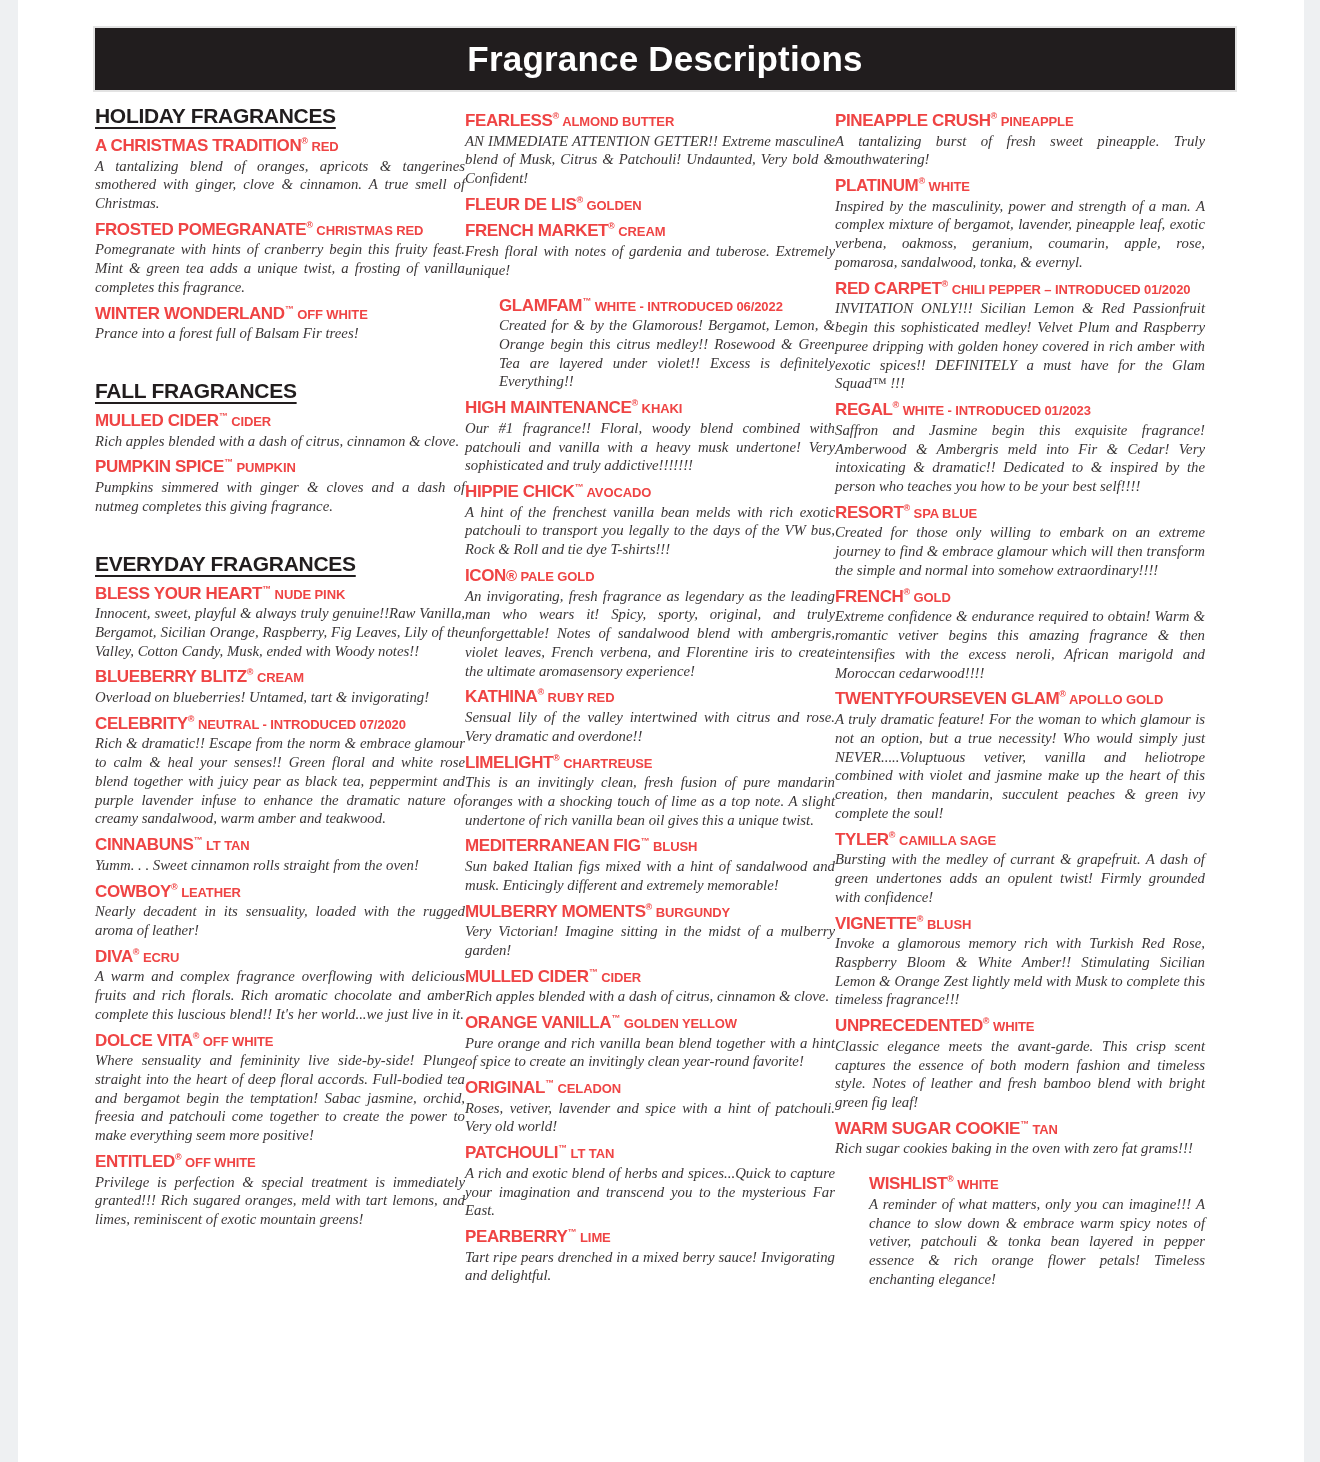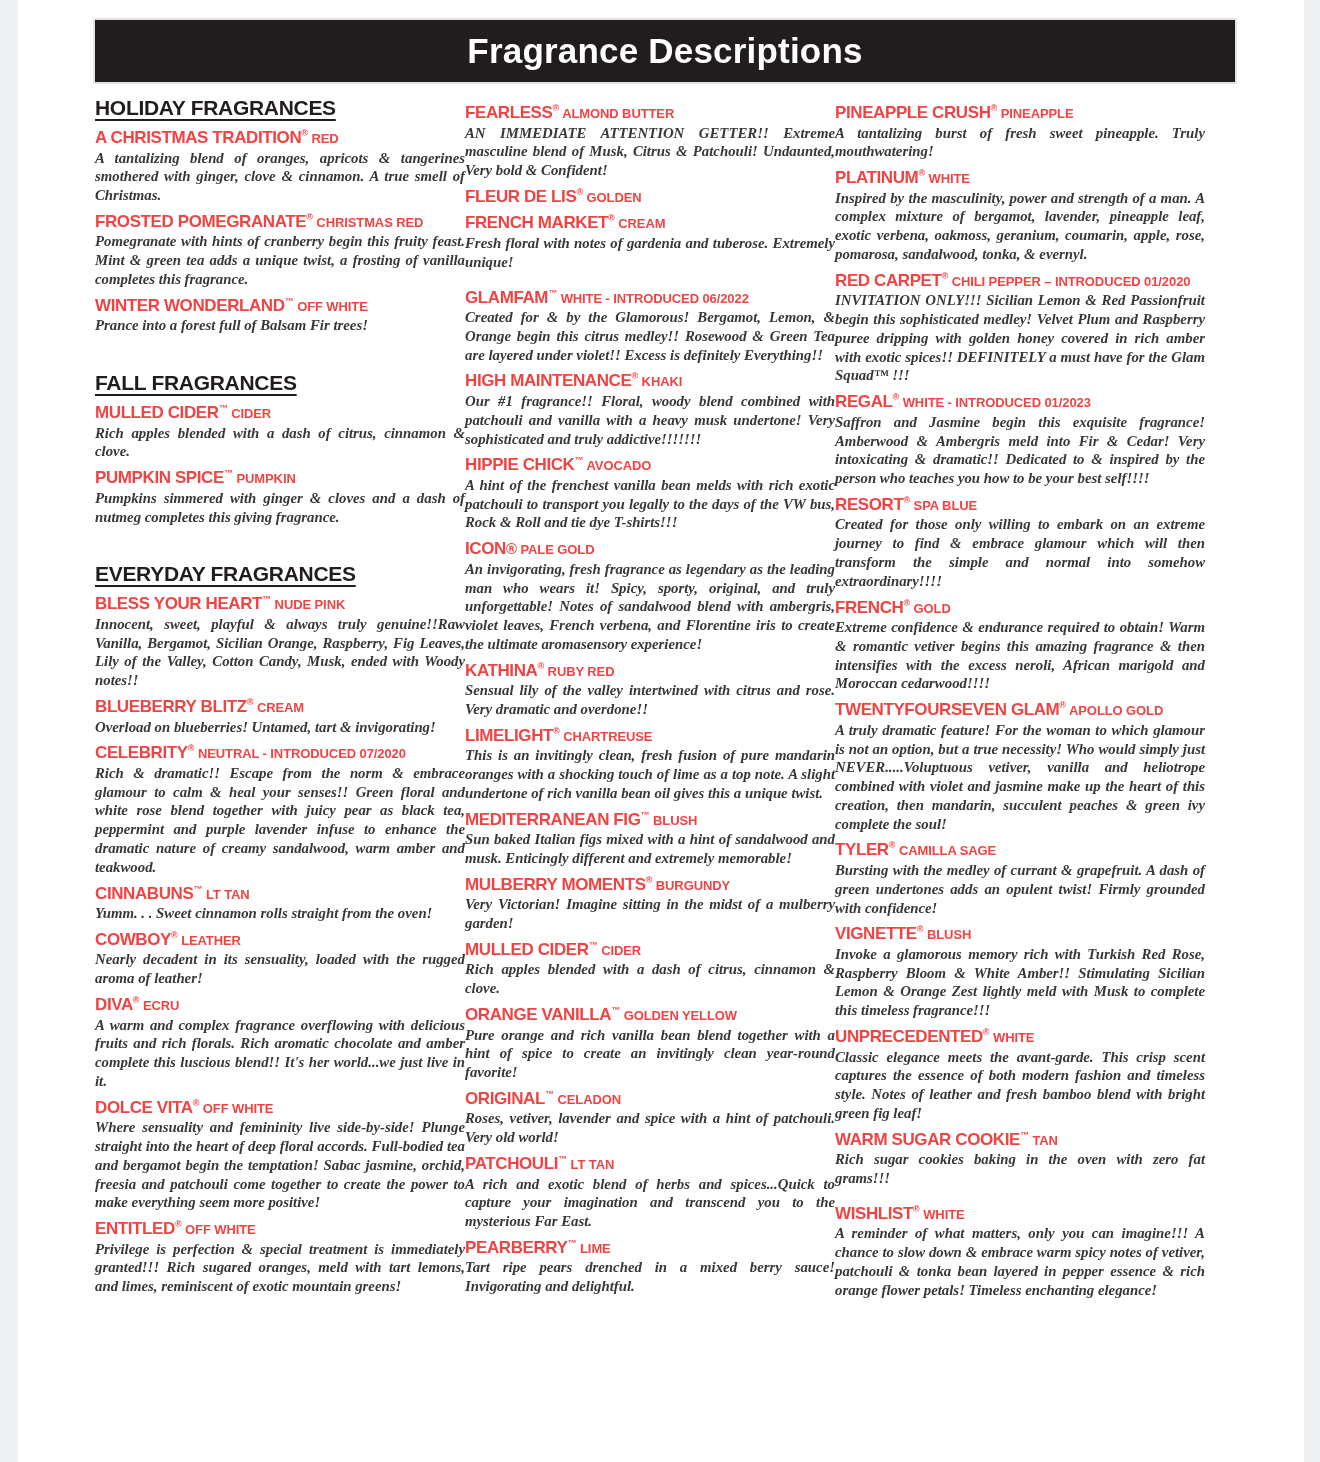--- a/index.html
+++ b/index.html
@@ -8,21 +8,21 @@
     background:#ffffff;
     overflow:hidden;
     position:relative;
     font-family:"Liberation Sans",sans-serif;
     color:#262223;
   }
   .edge-strip{position:absolute;top:0;bottom:0;background:#eef0f2;}
   .edge-strip.left{left:0;width:18px;}
   .edge-strip.right{right:0;width:16px;}
 
-  .page{position:absolute;left:95px;top:20px;width:1140px;}
+  .page{position:absolute;left:95px;top:28px;width:1140px;}
 
   .header-bar{
     width:1140px;height:62px;
     background:#211d1e;
     outline:2px solid #e3e3e3;
     display:flex;align-items:center;justify-content:center;
     box-sizing:border-box;
   }
   .header-bar h1{
     margin:0;
@@ -46,21 +46,21 @@
     letter-spacing:-0.3px;
     margin:0 0 8px 0;
     text-decoration:underline;
     text-decoration-thickness:2px;
     text-underline-offset:4px;
     color:#211d1e;
   }
   .col .section-heading:not(:first-child){margin-top:36px;}
 
   .entry{margin:0 0 3px 0;}
-  .entry.gap-before{margin-top:16px;}
+  .entry.gap-before{margin-top:16px;margin-left:34px;}
   .entry-name{
     margin:7px 0 1px 0;
     font-size:17px;
     font-weight:700;
     letter-spacing:-0.4px;
     color:#ef4444;
     line-height:1.15;
   }
   .entry-name .mark{font-size:9px;letter-spacing:0;}
   .entry-name .mark-inline{font-size:15px;letter-spacing:0;}
@@ -72,21 +72,20 @@
   }
   .entry-desc{
     margin:0;
     font-family:"Liberation Serif",serif;
     font-style:italic;
     font-size:14.8px;
     line-height:1.27;
     color:#3a3637;
     text-align:justify;
     text-justify:inter-word;
-    font-weight:bold;
   }
 </style>
 </head>
 <body>
 
 <div class="edge-strip left"></div>
 <div class="edge-strip right"></div>
 
 <div class="page">
   <div class="header-bar">

